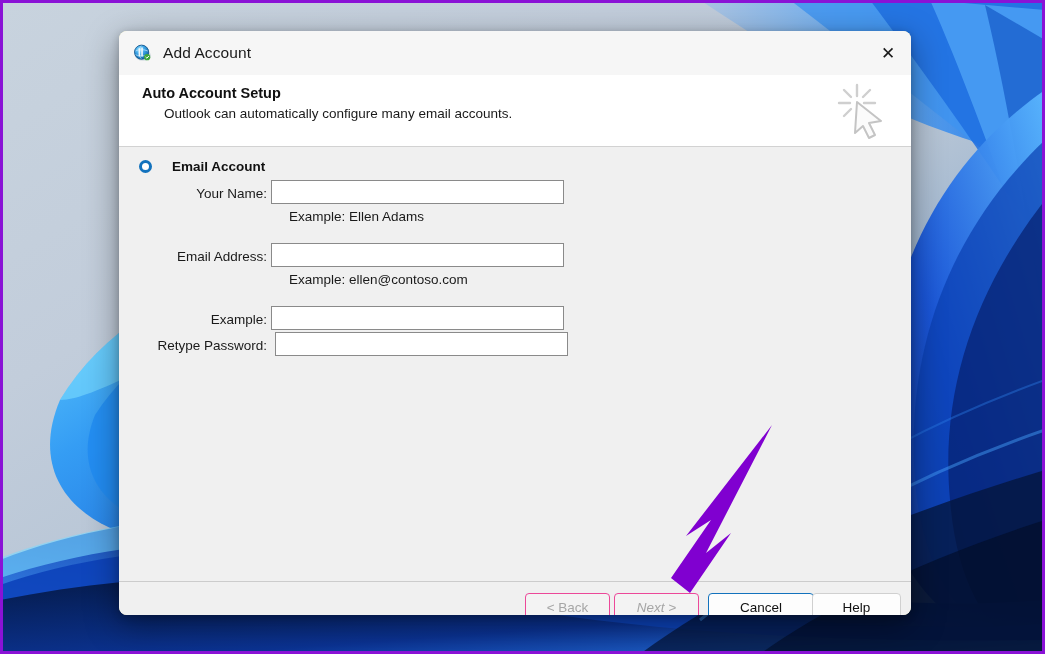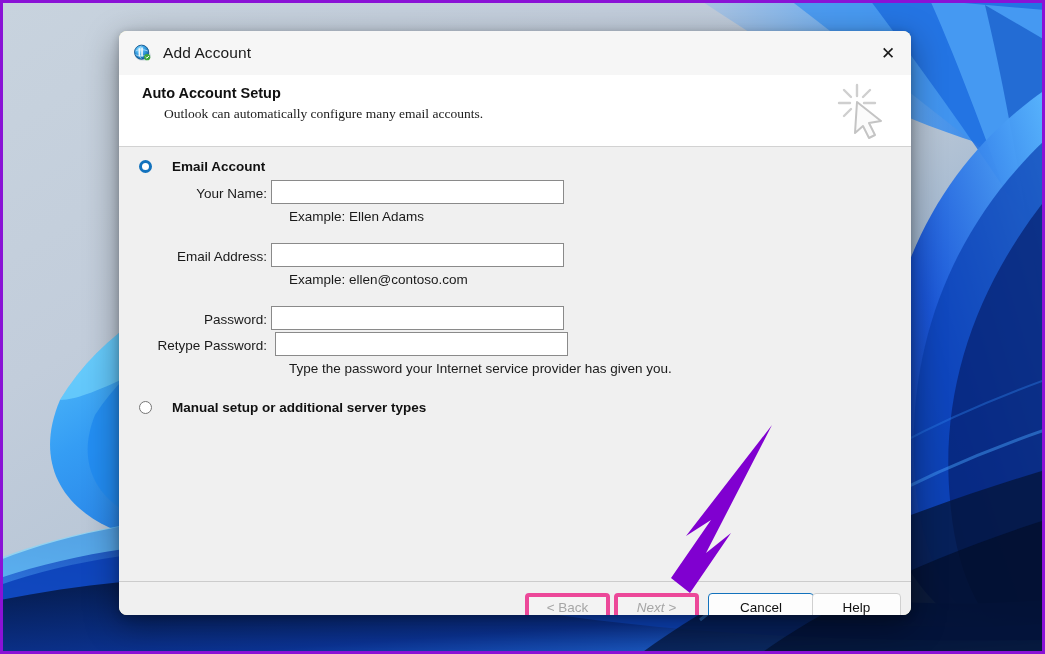--- a/index.html
+++ b/index.html
@@ -110,21 +110,20 @@
     font-size: 14.5px;
     font-weight: bold;
     color: #111111;
   }
   #header-subtitle {
     position: absolute;
     left: 45px;
     top: 31px;
     font-size: 13.5px;
     color: #1a1a1a;
-    font-family: Liberation Serif, serif;
   }
   #header-watermark {
     position: absolute;
     right: 22px;
     top: 6px;
     width: 54px;
     height: 58px;
     opacity: 1;
   }
 
@@ -208,21 +207,21 @@
     font-family: "Liberation Sans", sans-serif;
     font-size: 13.5px;
     display: flex;
     align-items: center;
     justify-content: center;
     cursor: default;
     white-space: nowrap;
   }
   .btn.disabled {
     background: #f3f3f3;
-    border: 4px solid #ec4899;
+    border: 1px solid #ec4899;
     color: #a6a6a6;
   }
   .btn.normal {
     background: #fdfdfd;
     border: 1px solid #d0d0d0;
     color: #111111;
   }
   .btn.focused {
     background: #fdfdfd;
     border: 1px solid #1272bd;
@@ -370,31 +369,26 @@
     </div>
 
     <div class="field-label" style="left:36px; top:39px; width:112px;">Your Name:</div>
     <input class="text-input" type="text" style="left: 152px; top: 33px;" placeholder="">
     <div class="hint" style="left:170px; top:62px;">Example: Ellen Adams</div>
 
     <div class="field-label" style="left:36px; top:102px; width:112px;">Email Address:</div>
     <input class="text-input" type="text" style="left: 152px; top: 96px;" placeholder="">
     <div class="hint" style="left:170px; top:125px;">Example: ellen@contoso.com</div>
 
-    <div class="field-label" style="left:36px; top:165px; width:112px;">Password:</div>
+    <div class="field-label" style="left:36px; top:165px; width:112px;">Example:</div>
     <input class="text-input" type="password" style="left: 152px; top: 159px;" placeholder="">
 
     <div class="field-label" style="left:36px; top:191px; width:112px;">Retype Password:</div>
     <input class="text-input" type="password" style="left: 156px; top: 185px;" placeholder="">
-    <div class="hint" style="left:170px; top:214px;">Type the password your Internet service provider has given you.</div>
-
-    <div class="radio-row" style="left:20px; top:253px;">
-      <span class="radio unchecked"></span>
-      <span class="radio-label">Manual setup or additional server types</span>
-    </div>
+
   </div>
 
   <div id="footer">
     <div class="btn disabled" style="left:406px; width:85px;">&lt; Back</div>
     <div class="btn disabled" style="left:495px; width:85px;font-style:italic;">Next &gt;</div>
     <div class="btn focused" style="left:589px; width:106px;">Cancel</div>
     <div class="btn normal" style="left:693px; width:89px;">Help</div>
   </div>
 </div>
 

